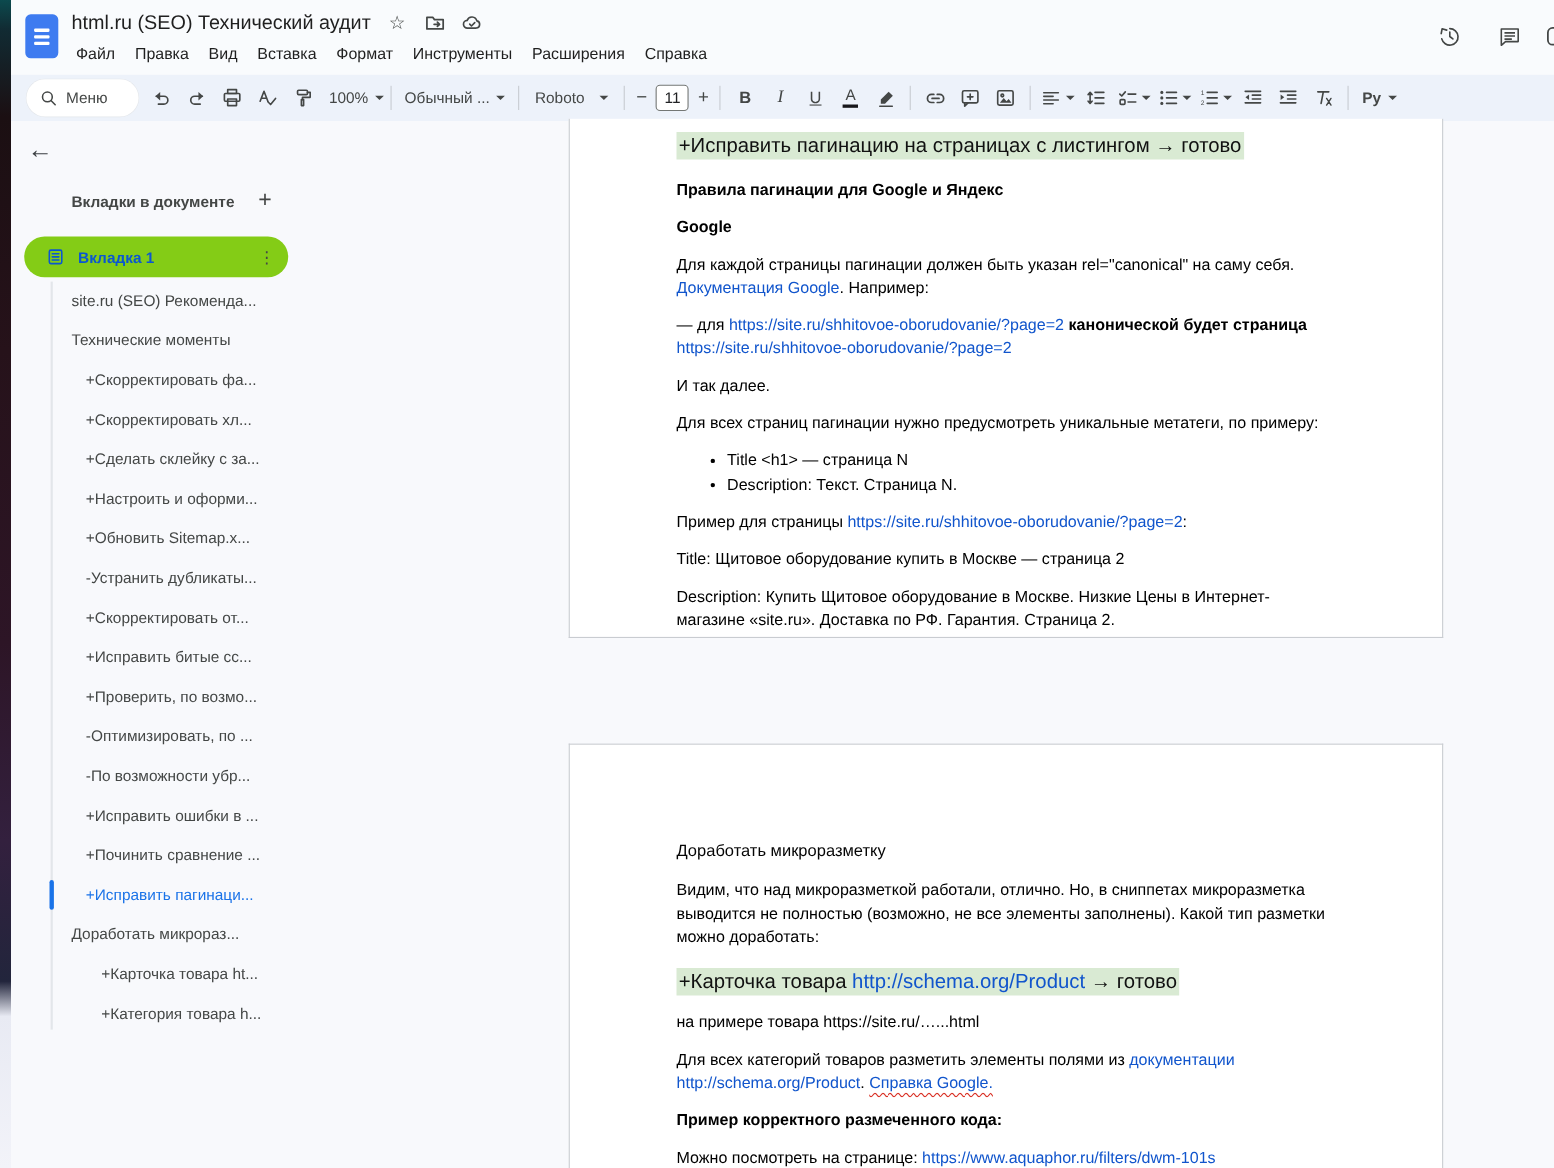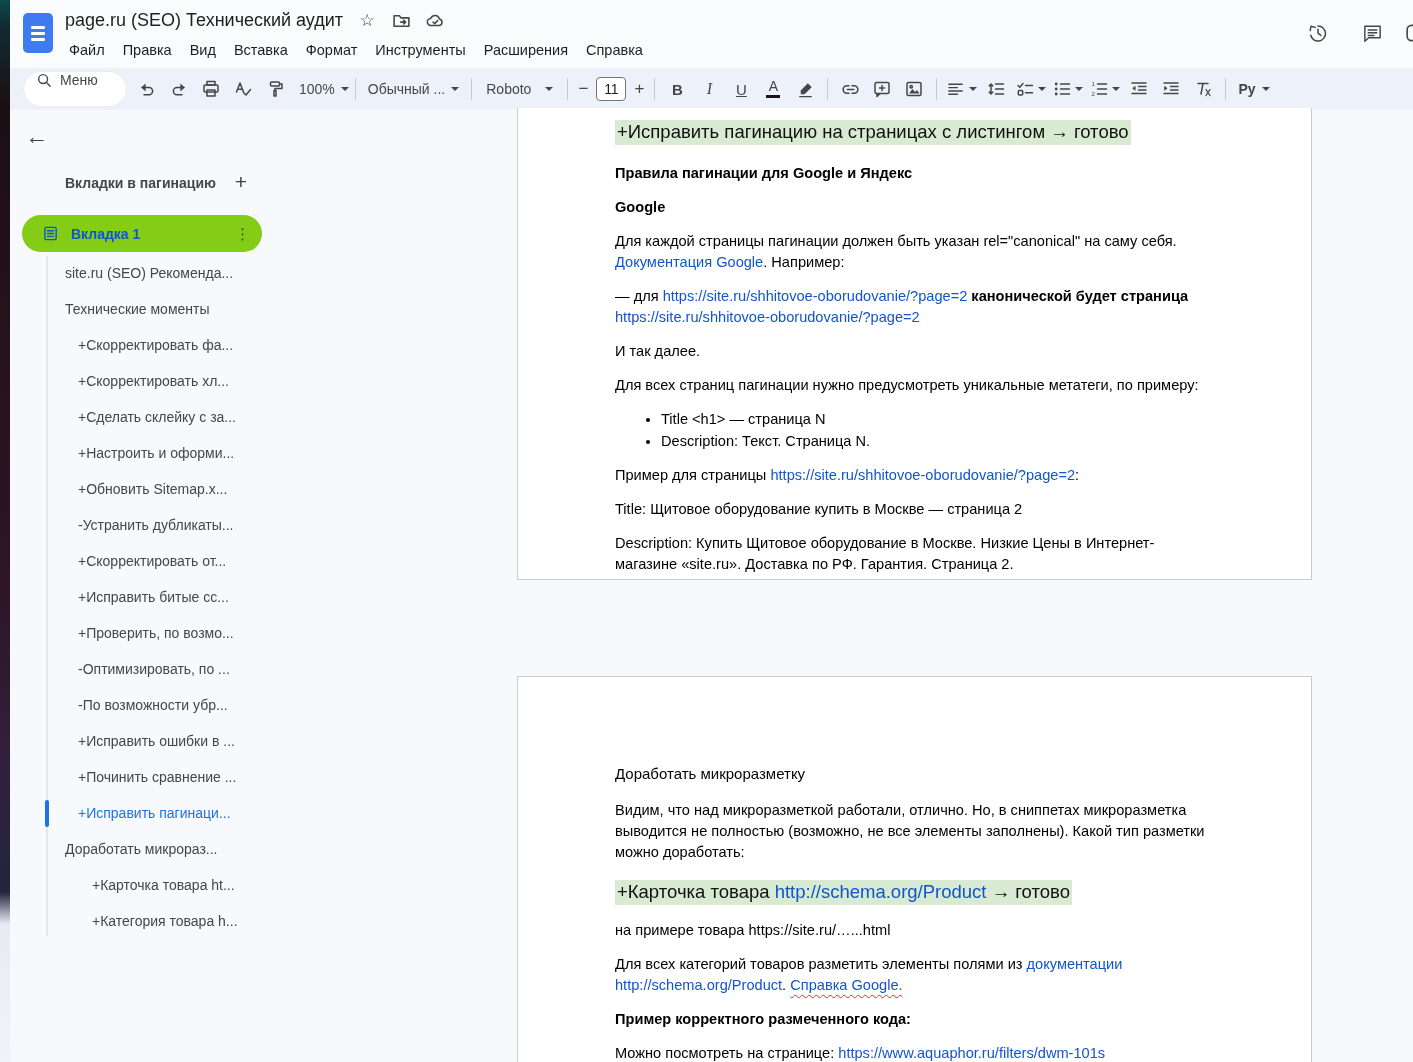--- a/index.html
+++ b/index.html
@@ -24,21 +24,21 @@
   .menu-row{ position:absolute; left:52px; top:40px; display:flex; gap:4px; }
   .menu-item{ font-size:14.5px; color:#1f1f1f; padding:2px 7px; border-radius:4px; }
   .hdr-right{ position:absolute; right:28px; top:20px; display:flex; gap:28px; align-items:center; }
   .hdr-ico{ width:26px; height:26px; display:flex; align-items:center; justify-content:center; }
   .hdr-partial{ position:absolute; right:-14px; top:20px; width:22px; height:26px; overflow:hidden; }
   
   .toolbar{
     position:absolute; left:10px; right:0; top:68px; height:42px; background:#edf2fa;
     display:flex; align-items:center; padding-left:14px;
   }
-  .search-pill{ width:102px; height:34px; background:#fff; border-radius:17px; display:flex; padding-left:12px; gap:7px; box-shadow:0 0 0 .5px #e3e6ea; }
+  .search-pill{ width:102px; height:34px; background:#fff; border-radius:17px; display:flex; align-items:center; padding-left:12px; gap:7px; box-shadow:0 0 0 .5px #e3e6ea; }
   .search-pill span{ font-size:14px; color:#444746; }
   .tb-btn{ min-width:26px; height:26px; display:flex; align-items:center; justify-content:center; margin:0 3px; border-radius:4px; color:#444746; position:relative; }
   .tb-group{ display:flex; align-items:center; }
   .tb-divider{ width:1px; height:22px; background:#c7cbd1; margin:0 6px; }
   .tb-label{ font-size:14px; color:#444746; }
   .caret{ width:0; height:0; border-left:4px solid transparent; border-right:4px solid transparent; border-top:4.5px solid #444746; margin-left:6px; }
   .fs-box{ width:30px; height:24px; border:1px solid #747775; border-radius:4px; background:#fff; font-size:14px; color:#202124; display:flex; align-items:center; justify-content:center; margin:0 4px; }
   .pm{ font-size:17px; color:#444746; width:18px; text-align:center; }
   .b-btn{ font-weight:bold; font-size:15px; }
   .i-btn{ font-style:italic; font-family:"Liberation Serif",serif; font-size:16px; }
@@ -88,21 +88,21 @@
 
 <div class="header">
   <div class="docs-logo">
     <div class="bars">
         <div></div>
         <div></div>
         <div></div>
       </div>
   </div>
   <div class="title-row">
-    <span class="doc-title">page.ru (SEO) Технический аудит</span>
+    <span class="doc-title">html.ru (SEO) Технический аудит</span>
     <span class="title-ico">☆</span>
     <span class="title-ico">
       <svg class="ic" width="19" height="19" viewBox="0 0 18 18">
           <path d="M2 4.5 h5 l1.5 2 h7.5 v8 h-14 z"></path>
           <path d="M8.2 10.5 h4.6 M11 8.7 l1.9 1.8 L11 12.3"></path>
         </svg>
     </span>
     <span class="title-ico">
       <svg class="ic" width="20" height="20" viewBox="0 0 20 20">
           <path d="M6 14.5 a3.5 3.5 0 0 1 -.3-7 A4.6 4.6 0 0 1 14.5 8 a3.3 3.3 0 0 1 -.5 6.5 z"></path>
@@ -296,21 +296,21 @@
   </div>
   <div class="tb-divider"></div>
   <div class="tb-group" style="padding:0 6px;">
     <span class="tb-label" style="font-weight:700;">Ру</span>
     <span class="caret"></span>
   </div>
 </div>
 
 <div class="sidebar">
   <div class="back-btn">←</div>
-  <div class="tabs-header">Вкладки в пагинацию</div>
+  <div class="tabs-header">Вкладки в документе</div>
   <div class="add-tab">+</div>
   <div class="tab-pill">
     <svg class="ic" width="17" height="17" viewBox="0 0 18 18" style="stroke:#0b57d0;">
         <rect x="3" y="2.5" width="12" height="13" rx="1.5"></rect>
         <path d="M5.8 6 h6.4 M5.8 9 h6.4 M5.8 12 h6.4"></path>
       </svg>
     <span class="tp-label">Вкладка 1</span>
     <span class="kebab">⋮</span>
   </div>
   <div class="tree-line"></div>

